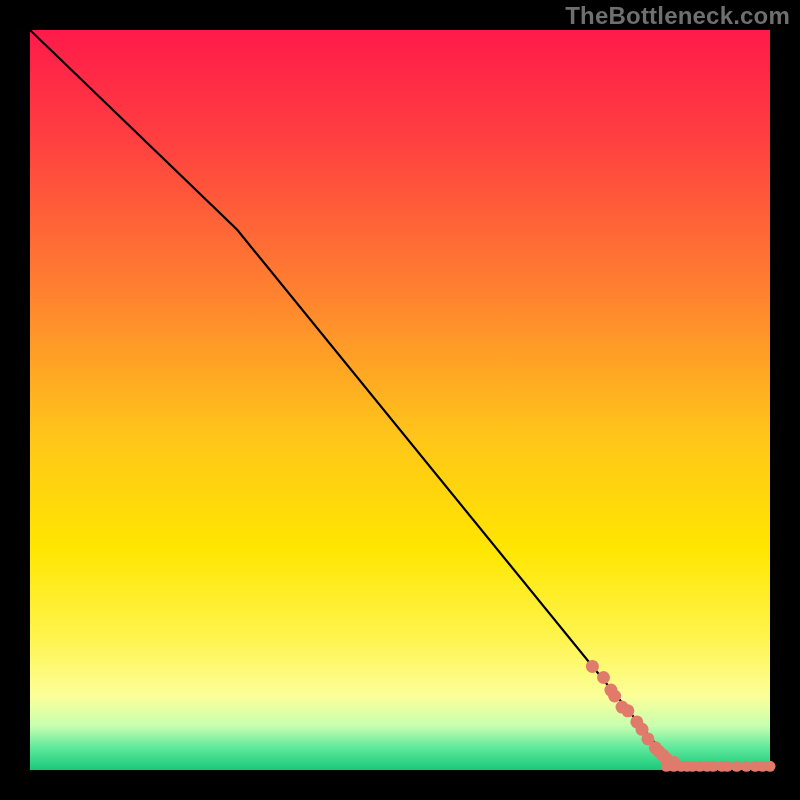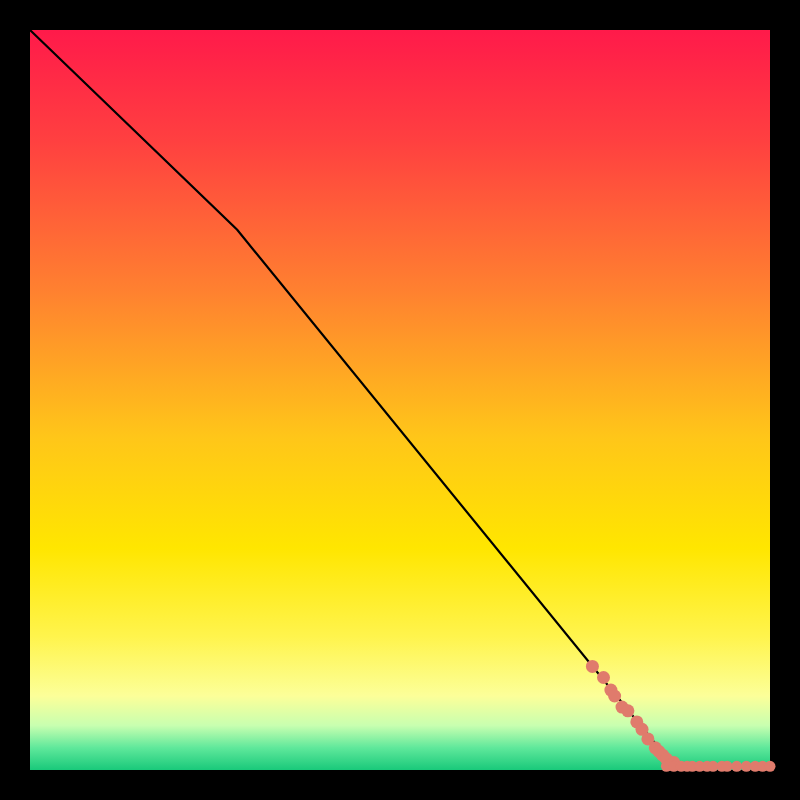--- a/index.html
+++ b/index.html
@@ -25,20 +25,21 @@
     letter-spacing: 0.2px;
   }
   svg {
     display: block;
   }
 </style>
 </head>
 <body>
 
 <div class="container">
+  <div class="watermark">TheBottleneck.com</div>
 
   <svg width="800" height="800" viewBox="0 0 800 800">
     <defs>
       <linearGradient id="bg-grad" x1="0" y1="0" x2="0" y2="1">
           <stop offset="0%" stop-color="#ff1a4a"></stop>
           <stop offset="15%" stop-color="#ff4040"></stop>
           <stop offset="35%" stop-color="#ff8030"></stop>
           <stop offset="55.00000000000001%" stop-color="#ffc619"></stop>
           <stop offset="70%" stop-color="#ffe600"></stop>
           <stop offset="82%" stop-color="#fff44d"></stop>

